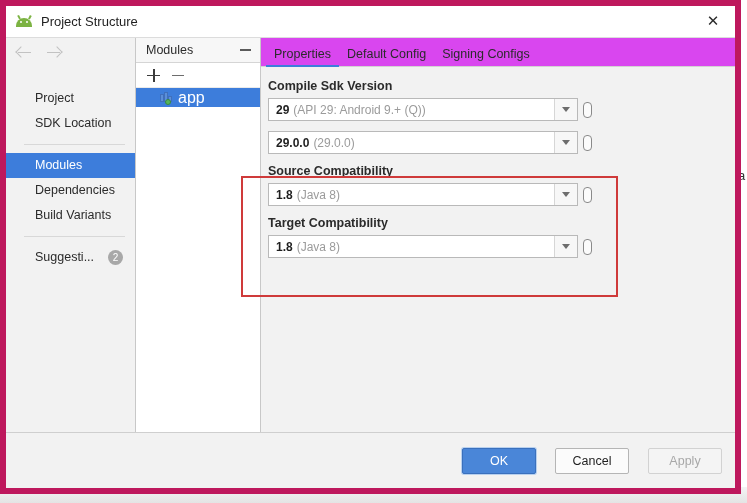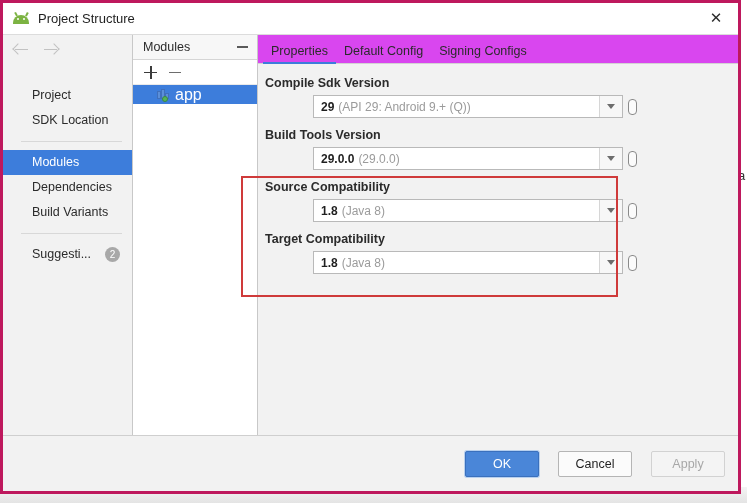--- a/index.html
+++ b/index.html
@@ -46,21 +46,21 @@
     z-index: 0;
   }
 
   .dialog {
     position: absolute;
     left: 0px;
     top: 0px;
     width: 741px;
     height: 494px;
     background: #f2f2f2;
-    border: 3px solid #be185d;
+    border: 6px solid #be185d;
     box-sizing: border-box;
     z-index: 2;
     display: flex;
     flex-direction: column;
   }
 
   
   .titlebar {
     height: 31px;
     background: #ffffff;
@@ -342,21 +342,20 @@
   .field-label {
     font-size: 12.5px;
     color: #2b2b2b;
     margin-bottom: 5px;
     font-weight: bold;
   }
   .field-row {
     display: flex;
     align-items: center;
     gap: 5px;
-    margin-left: 48px;
   }
   .combo {
     width: 310px;
     height: 23px;
     background: #ffffff;
     border: 1px solid #b9b9b9;
     box-sizing: border-box;
     display: flex;
     align-items: center;
     cursor: default;
@@ -537,21 +536,20 @@
               </span>
               <span class="combo-arrow">
                   <span class="caret"></span>
                 </span>
             </div>
             <span class="var-btn"></span>
           </div>
         </div>
 
         <div class="field">
-          <div class="field-label">Build Tools Version</div>
           <div class="field-row">
             <div class="combo">
               <span class="combo-text">
                 <span class="val">29.0.0</span><span class="hint">(29.0.0)</span>
               </span>
               <span class="combo-arrow">
                   <span class="caret"></span>
                 </span>
             </div>
             <span class="var-btn"></span>

